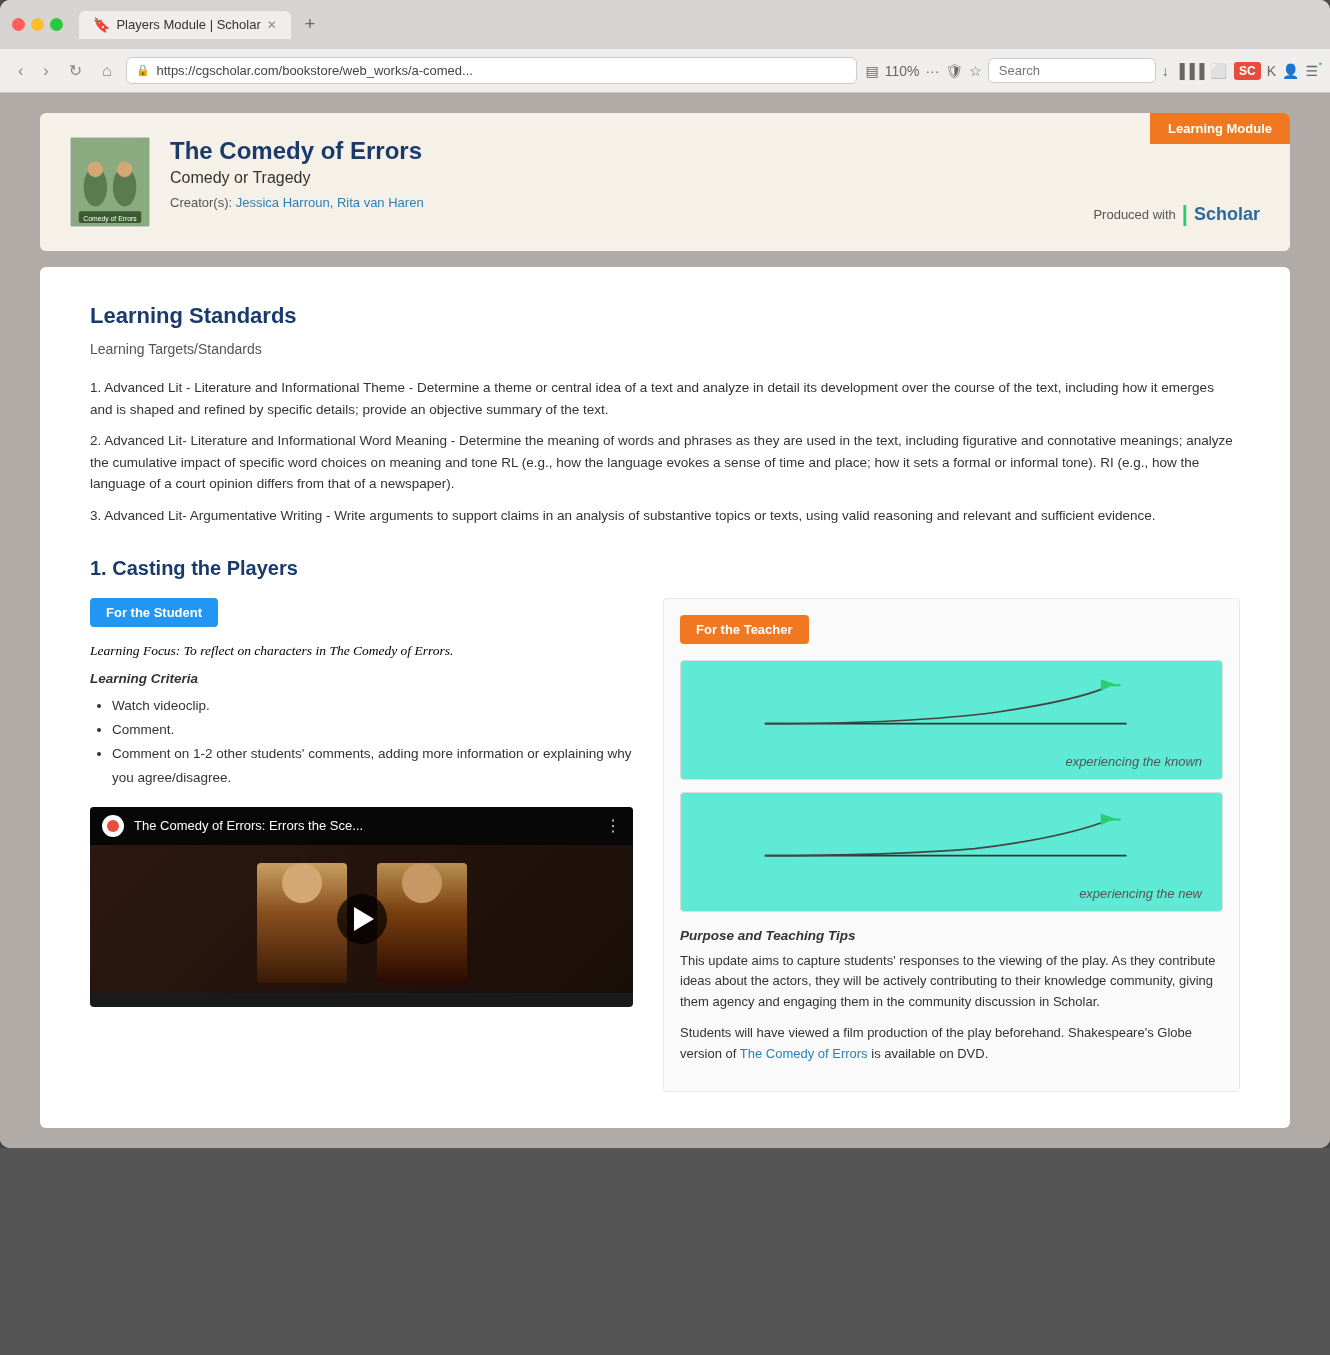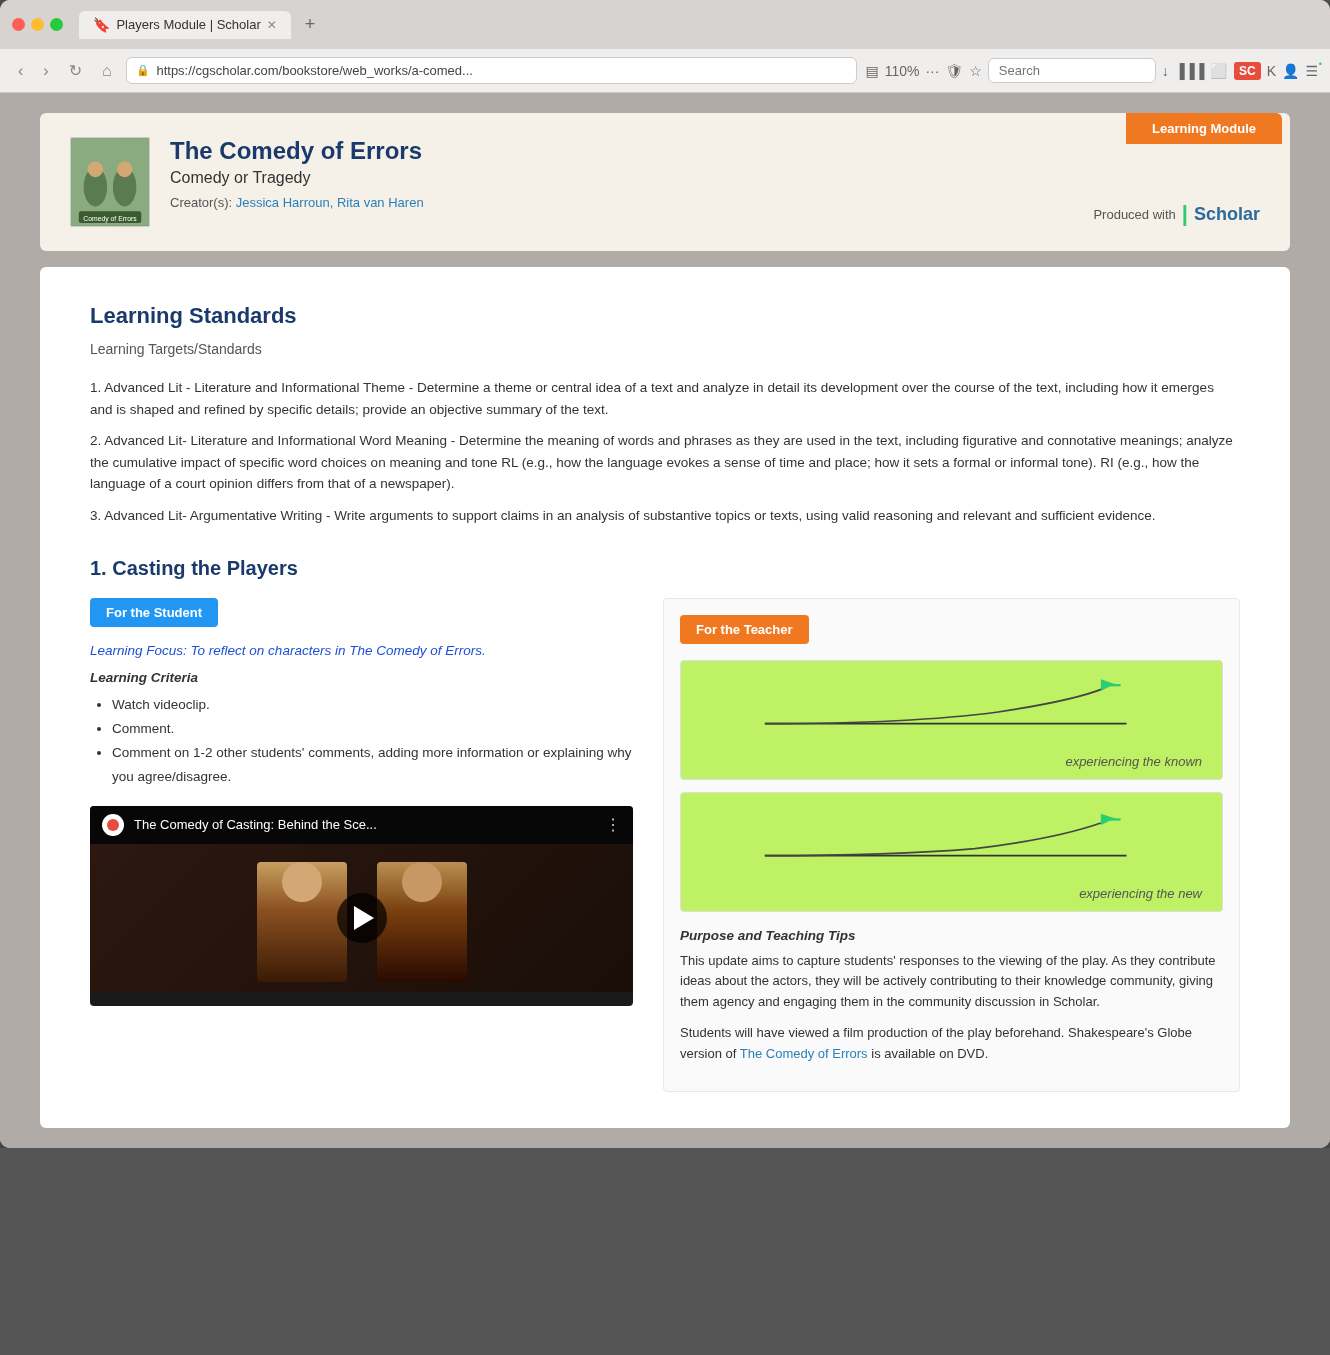--- a/index.html
+++ b/index.html
@@ -27,21 +27,21 @@
     .url-text { flex: 1; overflow: hidden; text-overflow: ellipsis; white-space: nowrap; color: #444; }
     .nav-extras { display: flex; align-items: center; gap: 6px; }
     .nav-icon { font-size: 14px; color: #666; cursor: pointer; }
     .search-box { background: #fff; border: 1px solid #ccc; border-radius: 6px; padding: 4px 10px; font-size: 13px; color: #888; width: 168px; }
 
     
     .page { background: #b0aba6; padding: 20px 40px; }
 
     
     .header-card { background: #f5f0e8; border-radius: 6px; padding: 24px 30px; margin-bottom: 16px; position: relative; }
-    .learning-module-badge { position: absolute; top: 0; right: 8px; background: #f07820; color: #fff; font-size: 13px; font-weight: bold; padding: 8px 26px; border-radius: 0 6px 0 0; }
+    .learning-module-badge { position: absolute; top: 0; right: 0; background: #f07820; color: #fff; font-size: 13px; font-weight: bold; padding: 8px 18px; border-radius: 0 6px 0 0; }
     .header-content { display: flex; align-items: flex-start; gap: 20px; }
     .book-cover { width: 80px; height: 90px; border: 1px solid #ccc; object-fit: cover; background: #c8d8c0; position: relative; overflow: hidden; border-radius: 2px; }
     .book-cover-img { width: 100%; height: 100%; background: linear-gradient(135deg, #8aaa80 0%, #6a8f60 50%, #4a6f40 100%); display: flex; align-items: center; justify-content: center; font-size: 8px; color: #fff; text-align: center; }
     .header-text { flex: 1; }
     .book-title { font-size: 24px; font-weight: bold; color: #1a3a6b; margin-bottom: 4px; }
     .book-subtitle { font-size: 16px; color: #333; margin-bottom: 8px; }
     .creators-label { font-size: 13px; color: #555; }
     .creators-links { color: #2980b9; text-decoration: none; }
     .scholar-brand { position: absolute; bottom: 24px; right: 30px; display: flex; align-items: center; gap: 6px; font-size: 13px; color: #555; }
     .scholar-logo-text { color: #2c6b9e; font-size: 18px; font-weight: bold; }
@@ -54,37 +54,37 @@
     .casting-title { font-size: 20px; font-weight: bold; color: #1a3a6b; margin: 30px 0 18px; }
 
     
     .two-col { display: flex; gap: 30px; }
     .col-student { flex: 1; }
     .col-teacher { flex: 1; background: #fafafa; border: 1px solid #e8e8e8; border-radius: 4px; padding: 16px; }
 
     .for-student-btn { background: #2196f3; color: #fff; font-weight: bold; font-size: 13px; padding: 7px 16px; border-radius: 4px; display: inline-block; margin-bottom: 16px; }
     .for-teacher-btn { background: #f07820; color: #fff; font-weight: bold; font-size: 13px; padding: 7px 16px; border-radius: 4px; display: inline-block; margin-bottom: 16px; }
 
-    .learning-focus { font-size: 13.5px; font-style: italic; margin-bottom: 12px; color: #1d4ed8; }
+    .learning-focus { font-size: 13.5px; font-style: italic; margin-bottom: 12px; color: #000000; font-family: Liberation Serif, serif; }
     .learning-focus-title { font-style: italic; }
     .success-criteria { font-size: 13.5px; font-style: italic; font-weight: bold; margin-bottom: 8px; }
     .bullet-list { list-style: disc; padding-left: 22px; font-size: 13.5px; line-height: 1.8; color: #333; }
 
     
     .video-container { margin-top: 16px; background: #1a1a1a; border-radius: 4px; overflow: hidden; height: 200px; position: relative; }
     .video-header { background: rgba(0,0,0,0.7); color: #fff; font-size: 13px; padding: 8px 12px; display: flex; align-items: center; gap: 10px; }
     .video-record-icon { width: 22px; height: 22px; background: #fff; border-radius: 50%; display: flex; align-items: center; justify-content: center; }
     .video-record-dot { width: 12px; height: 12px; background: #e74c3c; border-radius: 50%; }
     .video-menu { margin-left: auto; color: #ccc; font-size: 16px; cursor: pointer; }
     .video-body { height: 148px; display: flex; align-items: center; justify-content: center; background: linear-gradient(135deg, #2c1810 0%, #1a0e08 100%); position: relative; overflow: hidden; }
     .play-btn-overlay { position: absolute; width: 50px; height: 50px; background: rgba(0,0,0,0.7); border-radius: 50%; display: flex; align-items: center; justify-content: center; cursor: pointer; left: 50%; top: 50%; transform: translate(-50%,-50%); }
     .play-triangle { width: 0; height: 0; border-top: 12px solid transparent; border-bottom: 12px solid transparent; border-left: 20px solid #fff; margin-left: 4px; }
 
     
-    .chart-container { background: #bef264; border: 1px solid #ddd; border-radius: 4px; padding: 16px 12px 10px; margin-bottom: 12px; }
+    .chart-container { background: #5eead4; border: 1px solid #ddd; border-radius: 4px; padding: 16px 12px 10px; margin-bottom: 12px; }
     .chart-svg { width: 100%; height: 70px; }
     .chart-label { font-size: 13px; color: #555; text-align: right; padding-right: 8px; margin-top: 4px; font-style: italic; }
 
     
     .purpose-title { font-size: 13.5px; font-style: italic; font-weight: bold; margin: 16px 0 8px; }
     .purpose-text { font-size: 13px; line-height: 1.6; color: #333; margin-bottom: 10px; }
     .link-text { color: #2980b9; text-decoration: none; }
   </style>
 </head>
 <body>
@@ -194,21 +194,21 @@
             <li>Comment.</li>
             <li>Comment on 1-2 other students' comments, adding more information or explaining why you agree/disagree.</li>
           </ul>
 
           
           <div class="video-container">
             <div class="video-header">
               <div class="video-record-icon">
                 <div class="video-record-dot"></div>
               </div>
-              <span>The Comedy of Casting: Behind the Sce...</span>
+              <span>The Comedy of Errors: Errors the Sce...</span>
               <span class="video-menu">⋮</span>
             </div>
             <div class="video-body">
 
               <div style="display:flex;gap:30px;align-items:flex-end;height:100%;padding-bottom:10px;">
                 <div style="width:90px;height:120px;background:linear-gradient(180deg,#c8a060 0%,#8b5020 40%,#3a1a05 100%);border-radius:4px;position:relative;">
                   <div style="position:absolute;top:0;left:50%;transform:translateX(-50%);width:40px;height:40px;background:#d4a874;border-radius:50%;"></div>
                 </div>
                 <div style="width:90px;height:120px;background:linear-gradient(180deg,#b89050 0%,#7a4010 40%,#2a0a00 100%);border-radius:4px;position:relative;">
                   <div style="position:absolute;top:0;left:50%;transform:translateX(-50%);width:40px;height:40px;background:#c89864;border-radius:50%;"></div>

